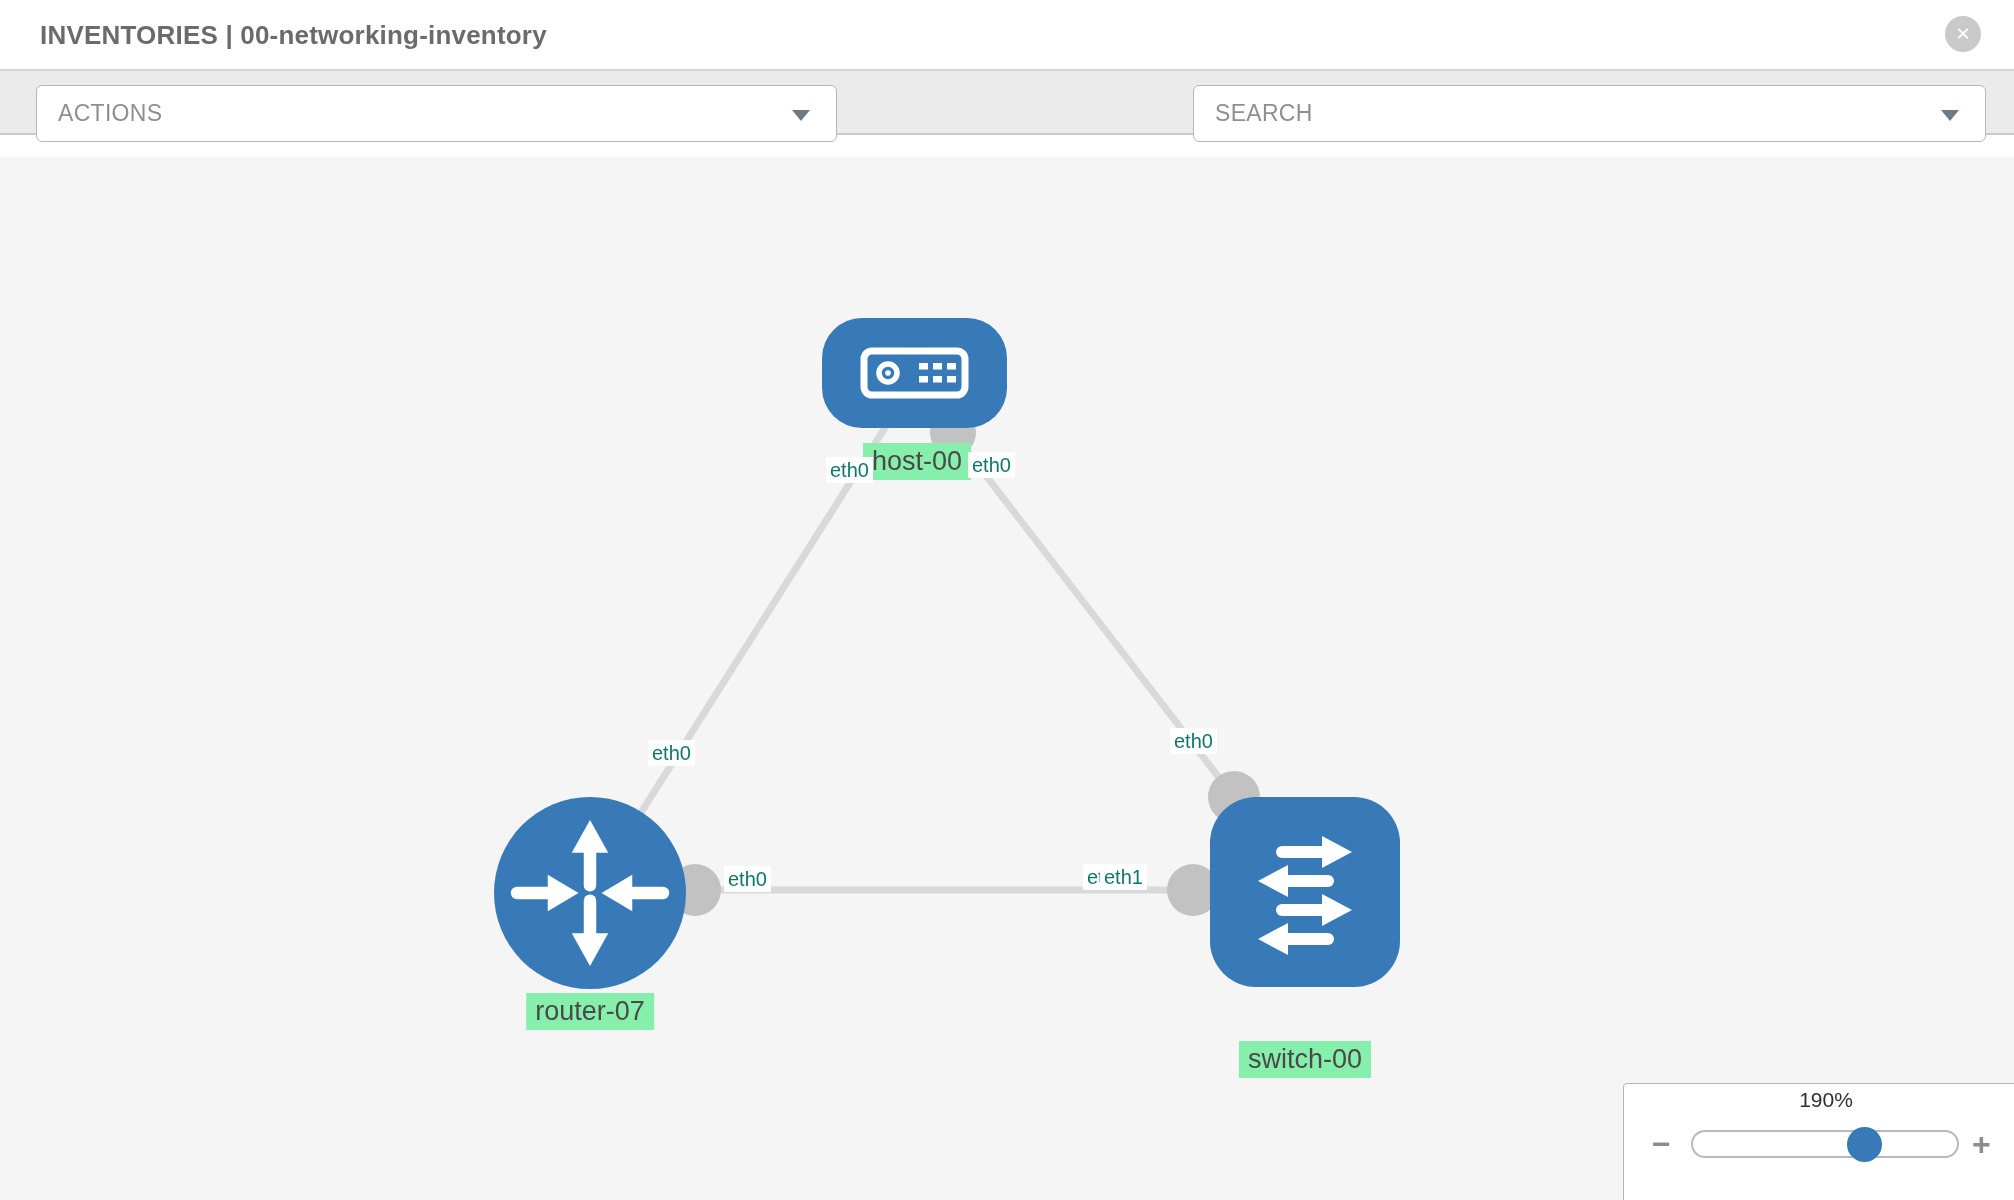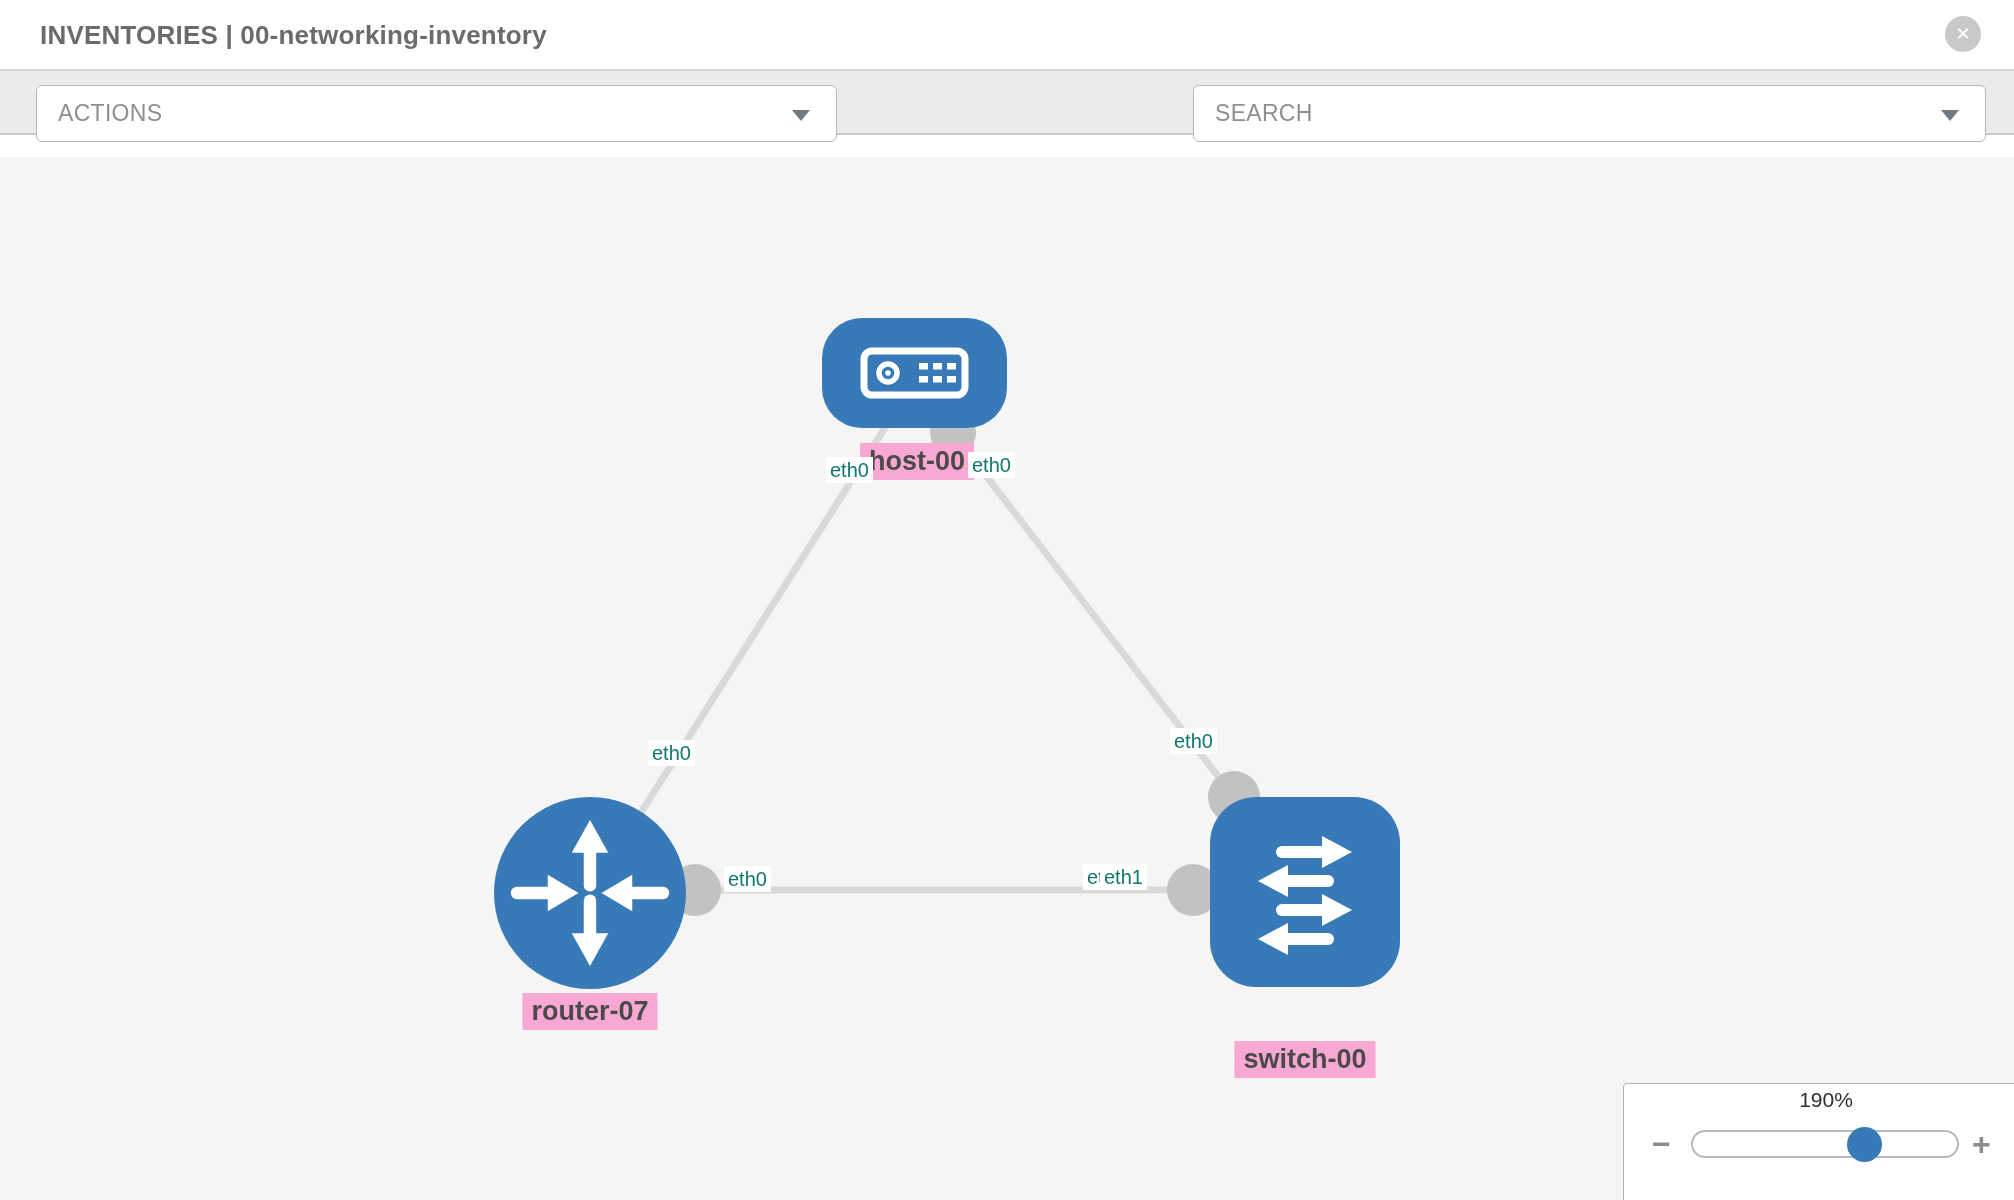--- a/index.html
+++ b/index.html
@@ -45,22 +45,22 @@
     position:absolute;left:0;top:157px;width:2014px;height:1043px;background:#f5f5f5;overflow:hidden;
   }
   .net-svg{position:absolute;left:0;top:0;}
   
   .node{position:absolute;z-index:3;}
   .node-shape-host{width:185px;height:110px;border-radius:40px;background:#377ab7;}
   .node-shape-router{width:192px;height:192px;border-radius:50%;background:#377ab7;}
   .node-shape-switch{width:190px;height:190px;border-radius:46px;background:#377ab7;}
   
   .node-label{
-    position:absolute;z-index:4;background:#f9a8d4;color:#4a4a4a;font-size:27px;
-    padding:3px 9px;transform:translateX(-50%);white-space:nowrap;line-height:1.15;font-weight:bold;
+    position:absolute;z-index:4;background:#86efac;color:#4a4a4a;font-size:27px;
+    padding:3px 9px;transform:translateX(-50%);white-space:nowrap;line-height:1.15;
   }
   .iface-label{
     position:absolute;z-index:4;background:#ffffff;color:#0f766e;font-size:20px;
     padding:1px 4px;white-space:nowrap;line-height:1.2;
   }
   .iface-over{z-index:5;}
   
   .zoom-panel{
     position:absolute;left:1623px;top:926px;width:392px;height:160px;z-index:6;
     background:#ffffff;border:1px solid #b3b3b3;border-radius:4px 0 0 0;box-sizing:border-box;

